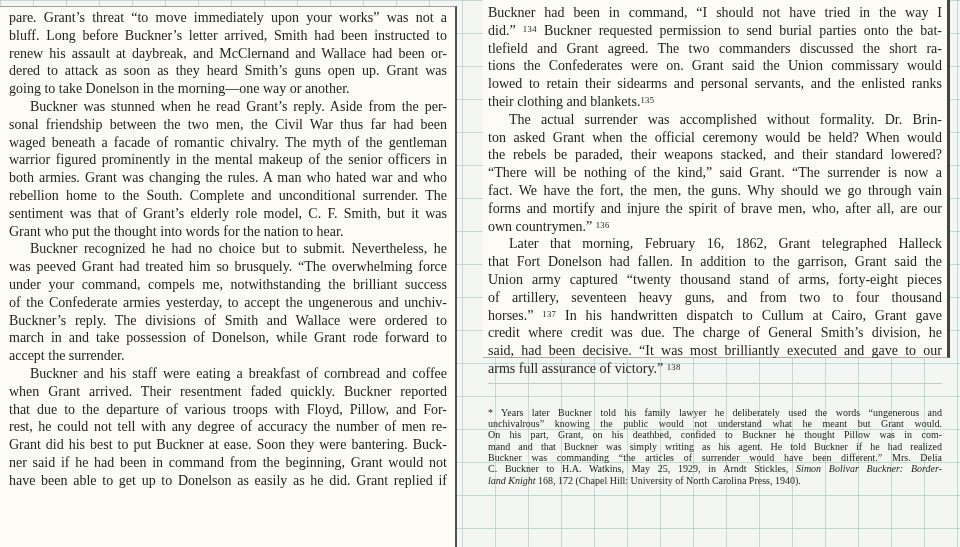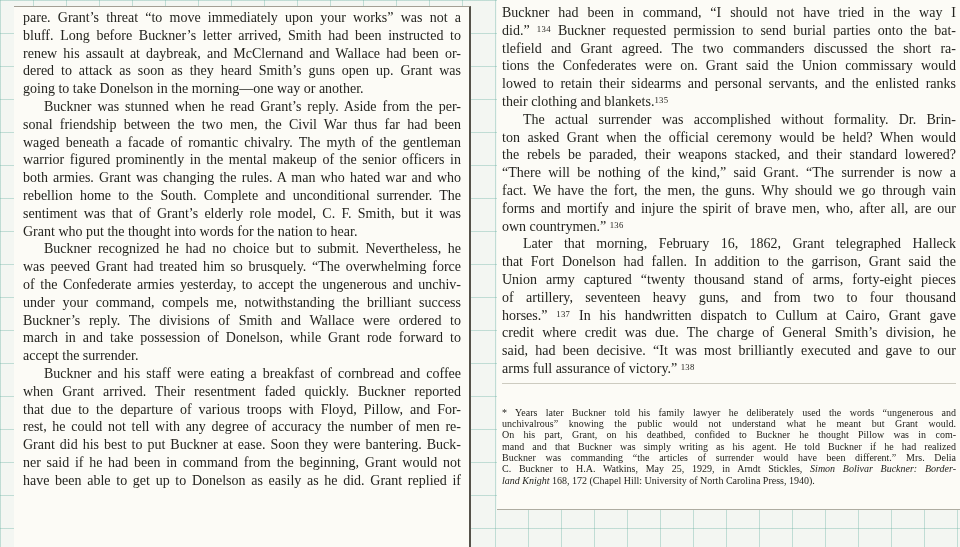--- a/index.html
+++ b/index.html
@@ -6,28 +6,28 @@
   .page{
     position:relative; width:960px; height:547px; overflow:hidden;
     background-color:var(--grid-bg,#f3f6f2);
     background-image:
       linear-gradient(to right, var(--grid-line,rgba(108,180,165,.38)) 1px, transparent 1px),
       linear-gradient(to bottom, var(--grid-line,rgba(108,180,165,.38)) 1px, transparent 1px);
     background-size:33px 33px;
     font-family:"Liberation Serif","DejaVu Serif",serif;
     color:var(--ink,#24241f);
   }
-  .clip{position:absolute; background:var(--paper,#fcfbf6); box-sizing:border-box;margin-left:14px;}
+  .clip{position:absolute; background:var(--paper,#fcfbf6); box-sizing:border-box;}
   .clip-left{
     left:0; top:6px; width:457px; height:541px;
     border-top:1px solid #a39f94; border-right:2px solid #55524a;
     padding:2px 8px 0 9px;
   }
   .clip-right{
-    left:483px; top:0; width:467px; height:510px;
+    left:483px; top:0; width:467px; height:358px;
     border-right:3px solid #47443c; border-bottom:1px solid #aeaca1;
     padding:4px 5px 16px 5px;
   }
   .line{position:relative; line-height:17.8px; height:17.8px; font-size:14px; white-space:nowrap;}
   .line .inner{display:inline-block; white-space:nowrap; transform-origin:0 60%;}
   .line.justify{white-space:normal; text-align:justify; text-align-last:justify;}
   .line.justify .inner{display:inline; white-space:normal;}
   .line.indent{padding-left:21px;}
   .line sup{font-size:.62em; line-height:0; vertical-align:.38em; letter-spacing:.3px;}
   .foot{line-height:11.3px; height:11.3px; font-size:10px;}
@@ -47,22 +47,22 @@
         <div class="line indent justify"><span class="inner">Buckner was stunned when he read Grant’s reply. Aside from the per-</span></div>
         <div class="line justify"><span class="inner">sonal friendship between the two men, the Civil War thus far had been</span></div>
         <div class="line justify"><span class="inner">waged beneath a facade of romantic chivalry. The myth of the gentleman</span></div>
         <div class="line justify"><span class="inner">warrior figured prominently in the mental makeup of the senior officers in</span></div>
         <div class="line justify"><span class="inner">both armies. Grant was changing the rules. A man who hated war and who</span></div>
         <div class="line justify"><span class="inner">rebellion home to the South. Complete and unconditional surrender. The</span></div>
         <div class="line justify"><span class="inner">sentiment was that of Grant’s elderly role model, C. F. Smith, but it was</span></div>
         <div class="line endline"><span class="inner">Grant who put the thought into words for the nation to hear.</span></div>
         <div class="line indent justify"><span class="inner">Buckner recognized he had no choice but to submit. Nevertheless, he</span></div>
         <div class="line justify"><span class="inner">was peeved Grant had treated him so brusquely. “The overwhelming force</span></div>
+        <div class="line justify"><span class="inner">under your command, compels me, notwithstanding the brilliant success</span></div>
         <div class="line justify"><span class="inner">of the Confederate armies yesterday, to accept the ungenerous and unchiv-</span></div>
-        <div class="line justify"><span class="inner">under your command, compels me, notwithstanding the brilliant success</span></div>
         <div class="line justify"><span class="inner">Buckner’s reply. The divisions of Smith and Wallace were ordered to</span></div>
         <div class="line justify"><span class="inner">march in and take possession of Donelson, while Grant rode forward to</span></div>
         <div class="line endline"><span class="inner">accept the surrender.</span></div>
         <div class="line indent justify"><span class="inner">Buckner and his staff were eating a breakfast of cornbread and coffee</span></div>
         <div class="line justify"><span class="inner">when Grant arrived. Their resentment faded quickly. Buckner reported</span></div>
         <div class="line justify"><span class="inner">that due to the departure of various troops with Floyd, Pillow, and For-</span></div>
         <div class="line justify"><span class="inner">rest, he could not tell with any degree of accuracy the number of men re-</span></div>
         <div class="line justify"><span class="inner">Grant did his best to put Buckner at ease. Soon they were bantering. Buck-</span></div>
         <div class="line justify"><span class="inner">ner said if he had been in command from the beginning, Grant would not</span></div>
         <div class="line justify"><span class="inner">have been able to get up to Donelson as easily as he did. Grant replied if</span></div>

